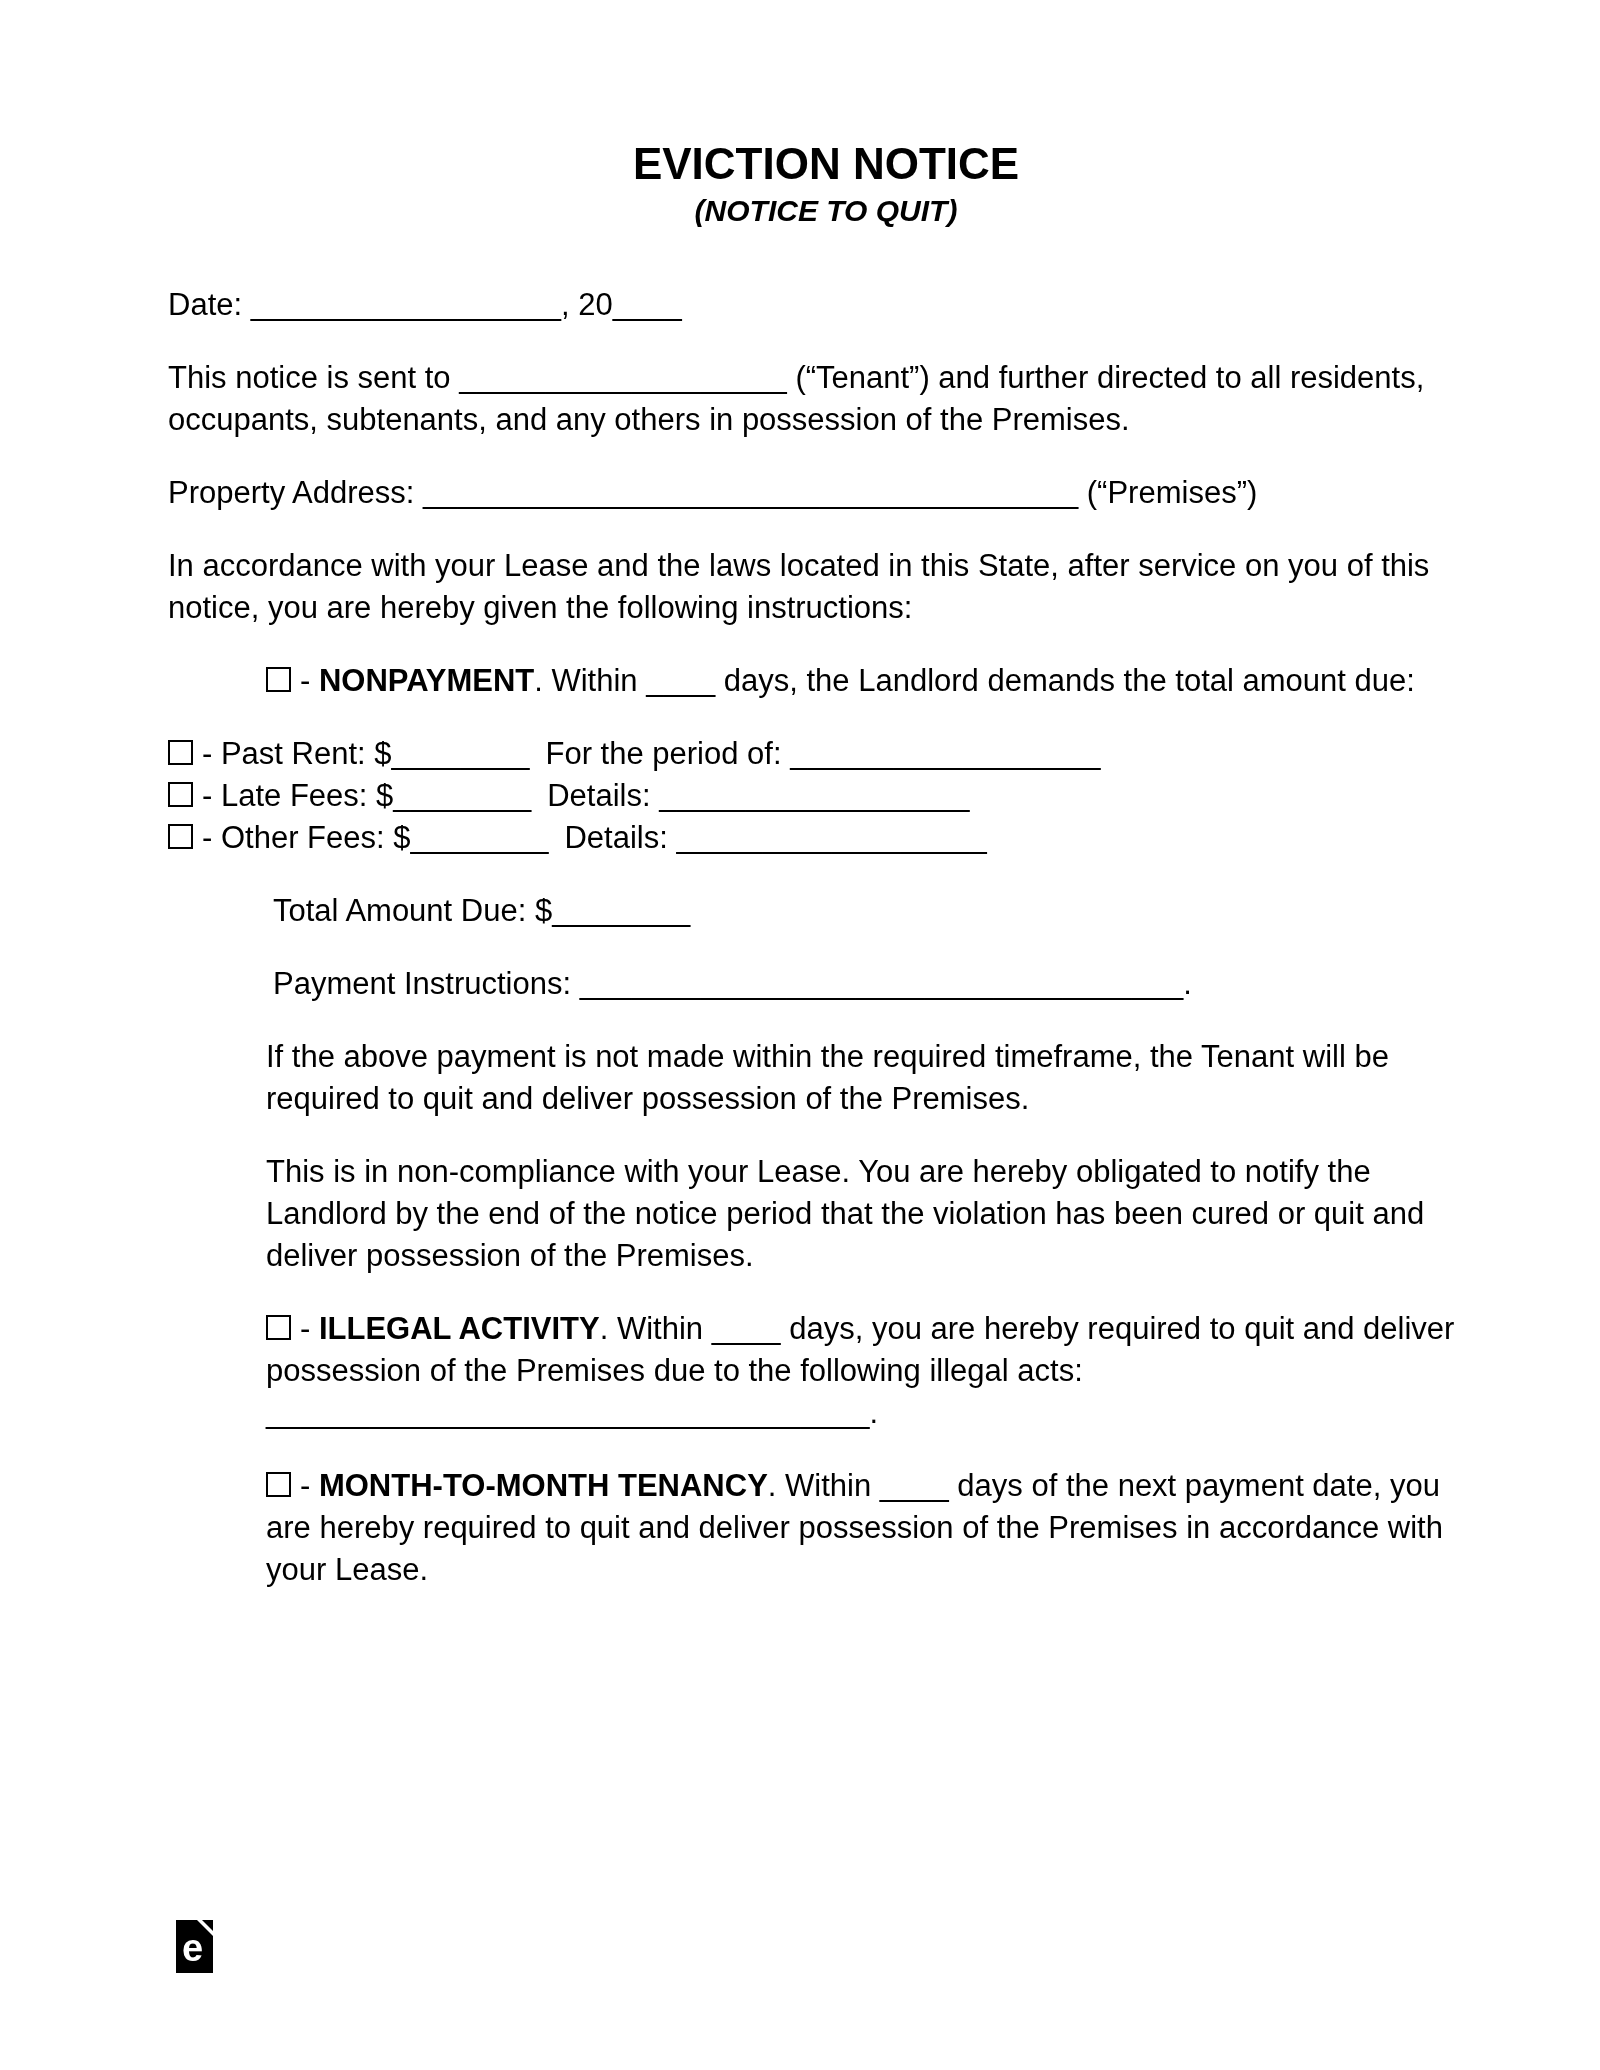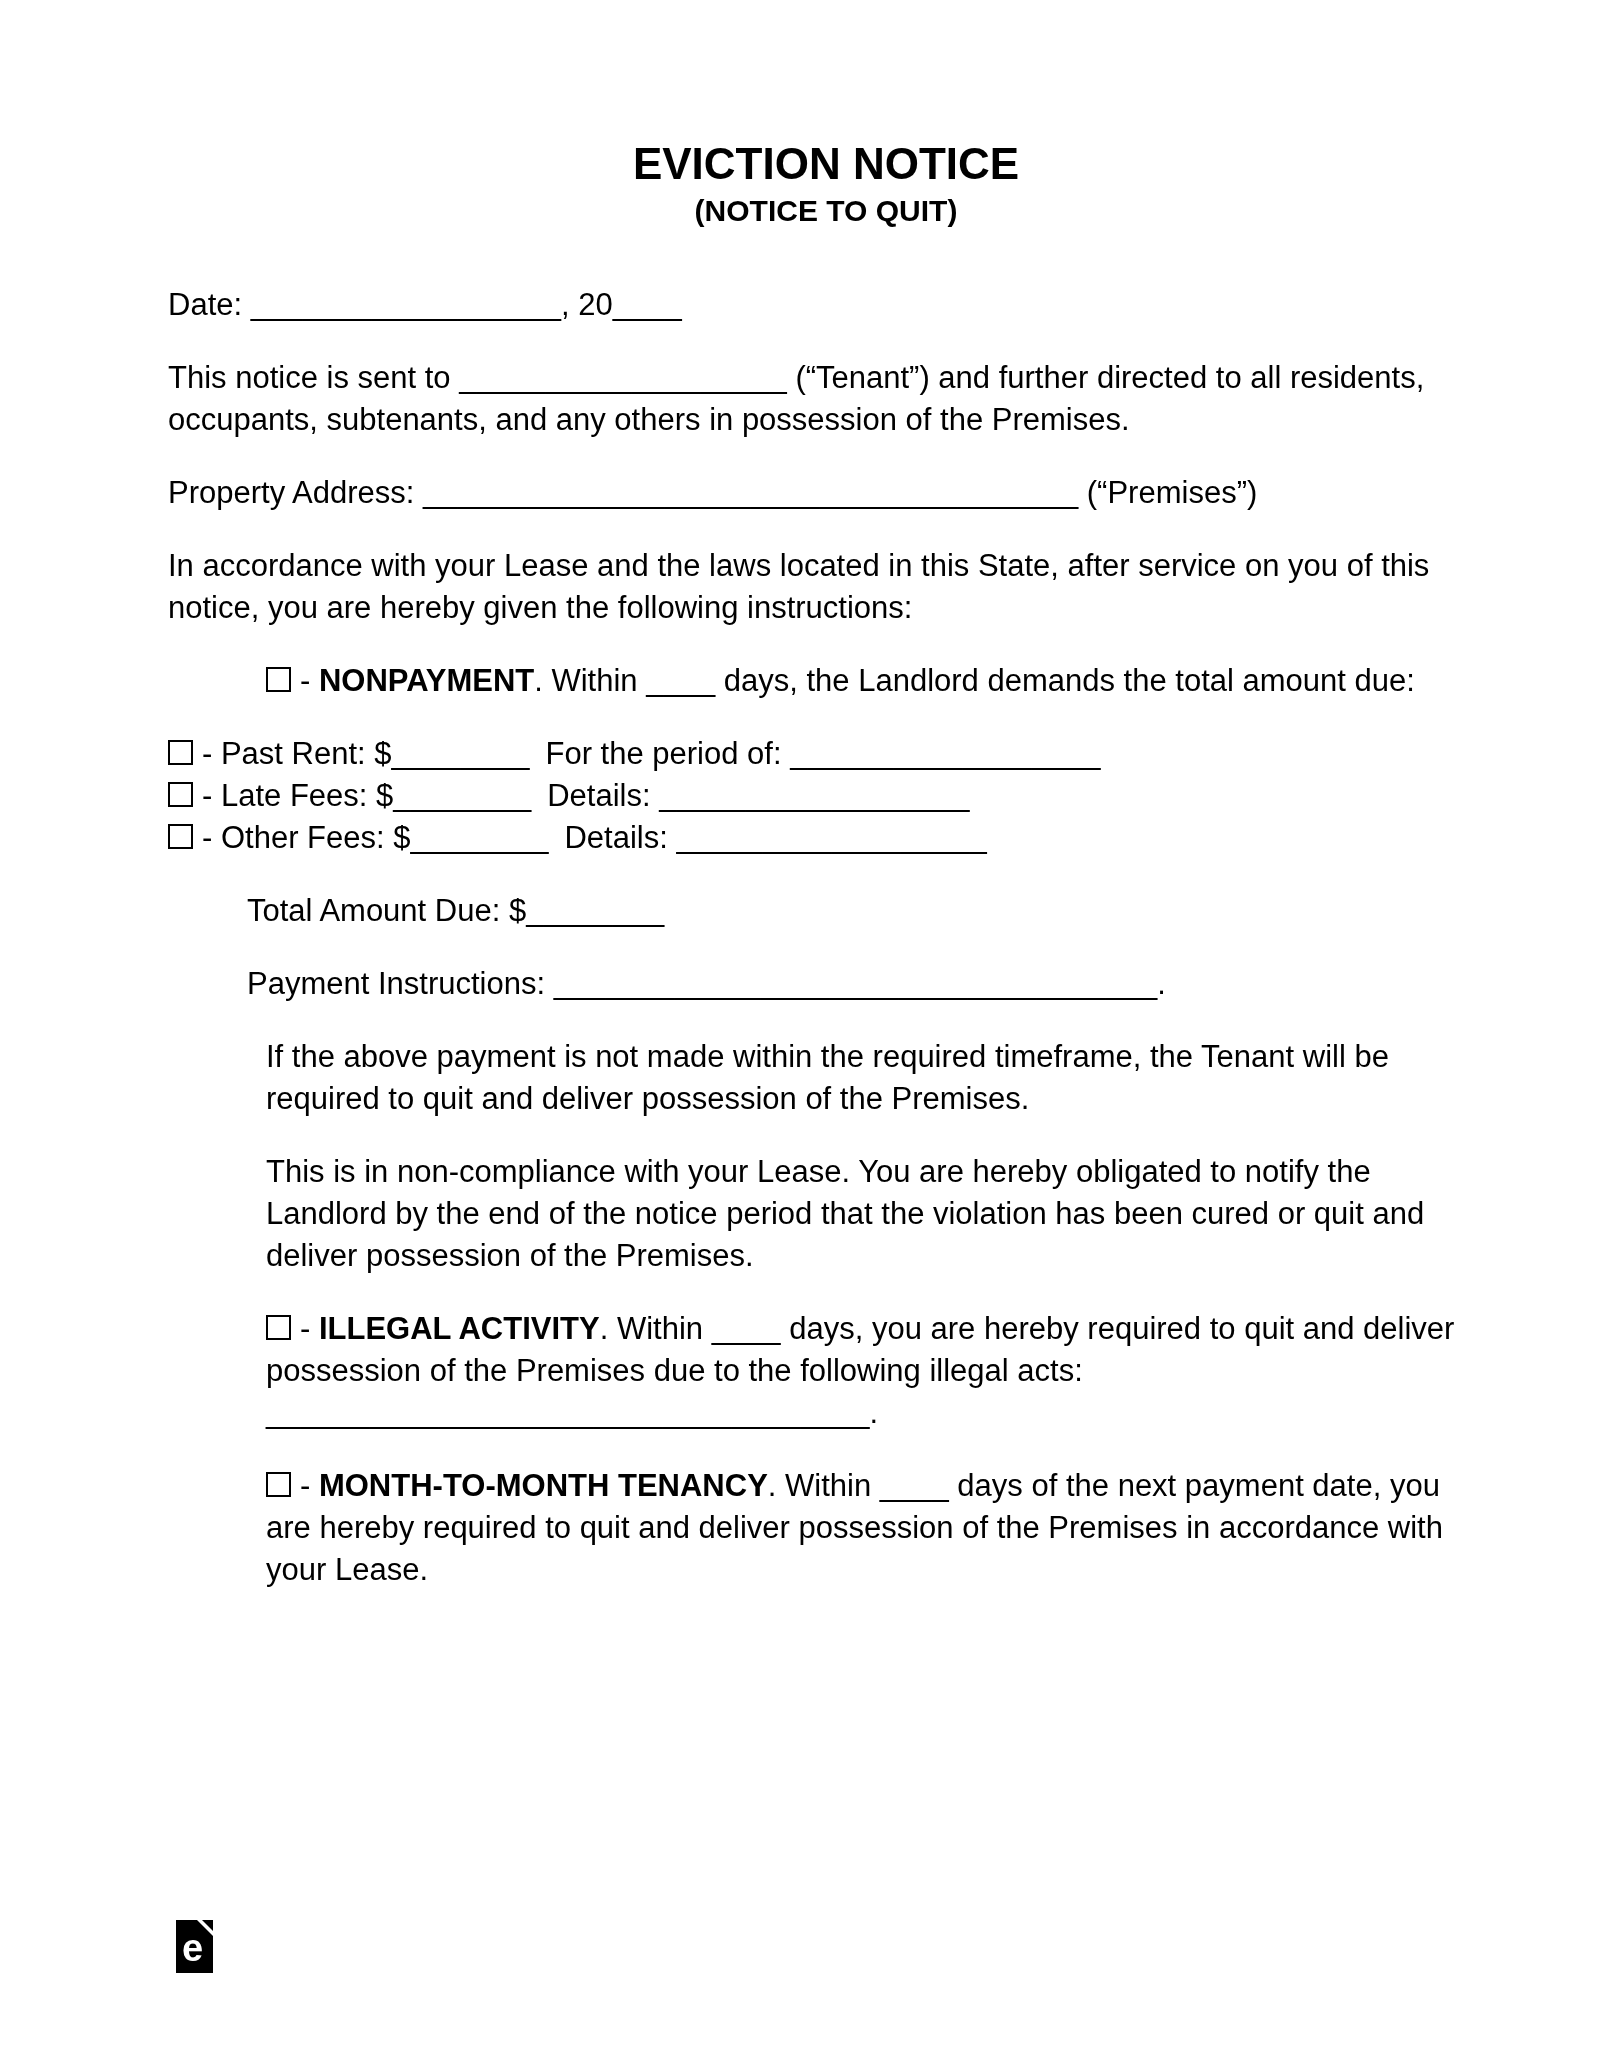--- a/index.html
+++ b/index.html
@@ -20,24 +20,25 @@
     font-weight: bold;
     font-size: 44px;
     line-height: 48px;
   }
   .doc-subtitle {
     margin: 0 0 56px 0;
     text-align: center;
     font-weight: bold;
     font-size: 30px;
     line-height: 34px;
+    font-style: italic;
   }
   .para { margin: 0 0 31px 0; }
   .i1 { margin-left: 98px; }
-  .i2 { margin-left: 79px; }
+  .i2 { margin-left: 105px; }
   .sub-list { margin: 0 0 31px 0; }
   .sub-list .para { margin: 0; }
   .u { }
   .b { font-weight: bold; }
   .it { font-style: italic; }
   .gap { margin-left: 16px; }
   .cbx {
     display: inline-block;
     width: 21px; height: 21px;
     border: 2px solid #000;

